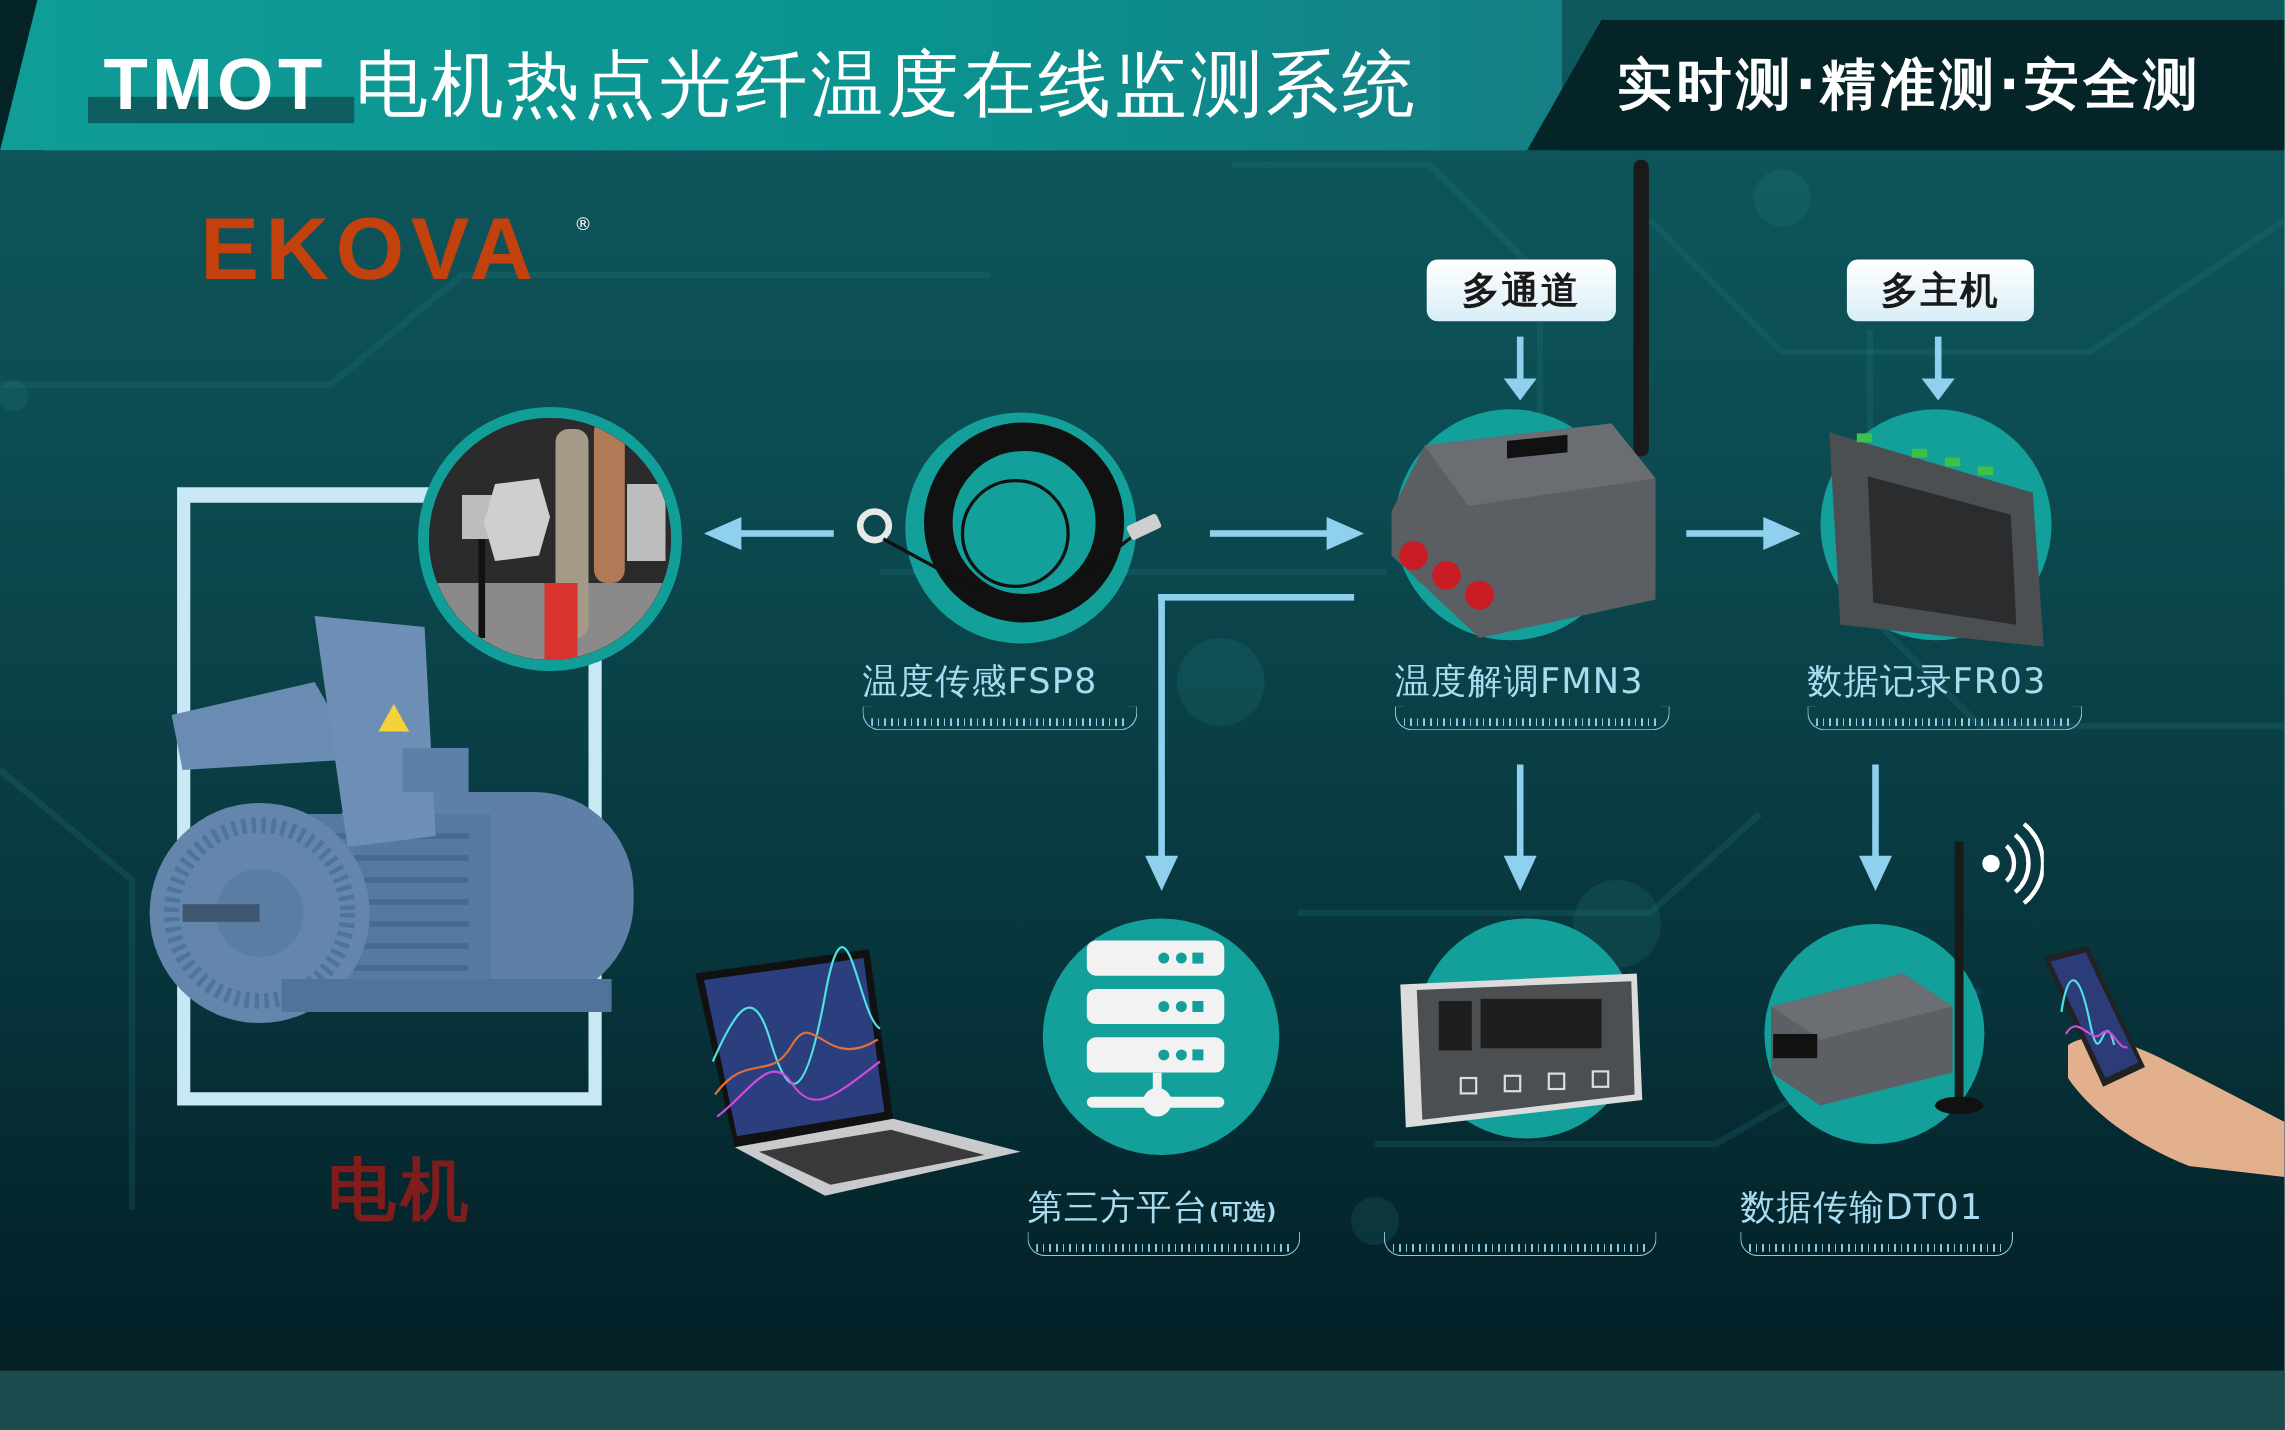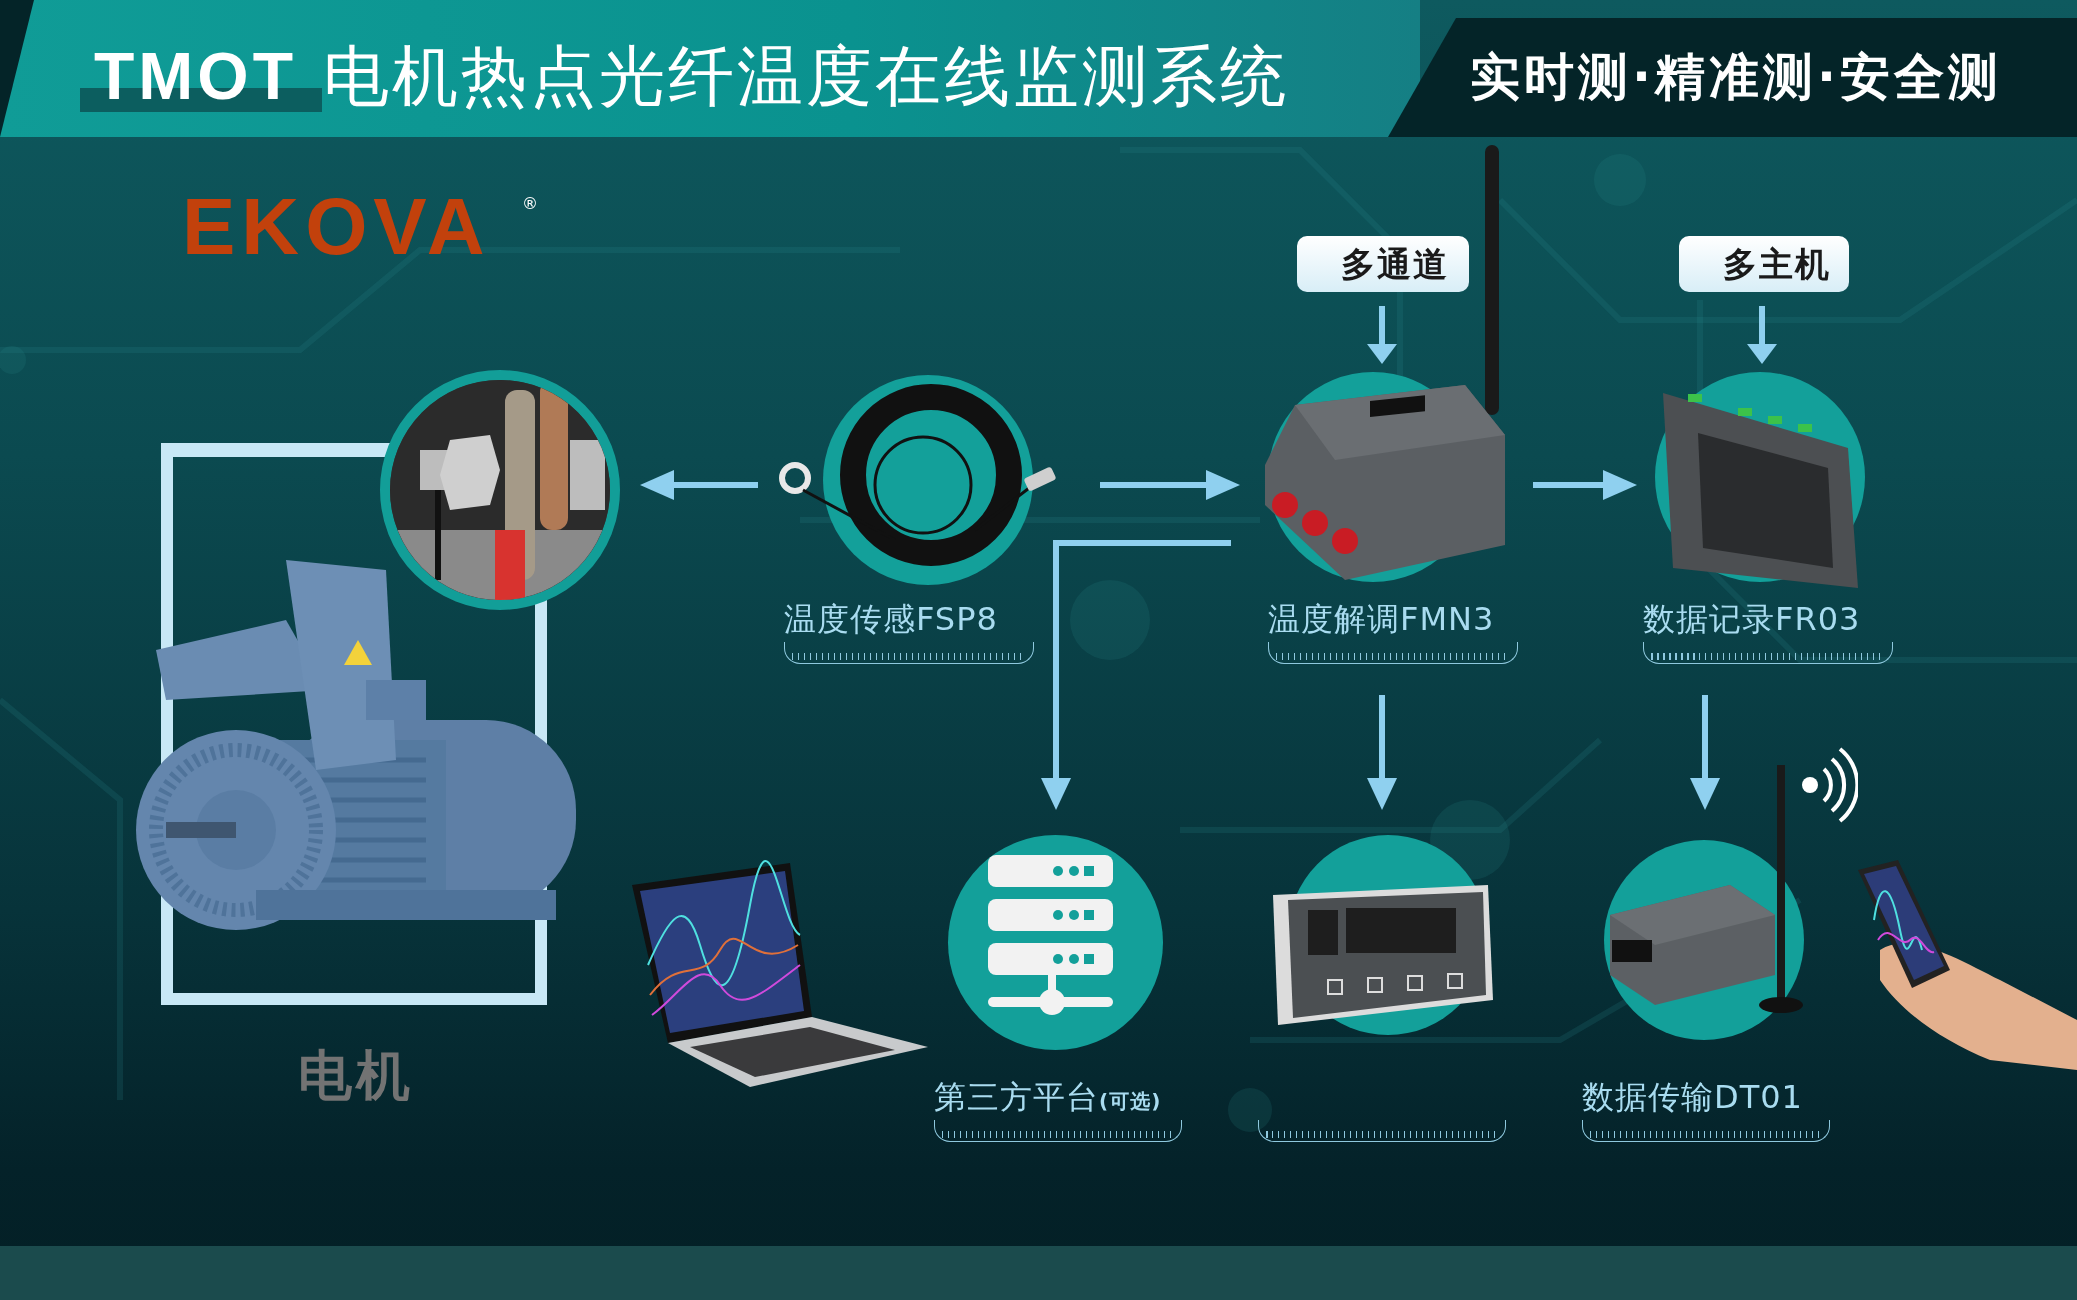--- a/index.html
+++ b/index.html
@@ -37,39 +37,39 @@
   
   .logo { position: absolute; left: 182px; top: 192px; }
   .logo-main { font-family: "Liberation Sans", sans-serif; font-size: 80px; font-weight: bold; letter-spacing: 6px; color: #c2410c; line-height: 70px; }
   .logo-reg { position: absolute; left: 340px; top: 2px; font-size: 16px; color: #fff; }
   .logo-sub { font-size: 38px; color: #fff; margin-top: 2px; white-space: nowrap; }
   .logo-sub b { font-weight: bold; }
 
   
   .motor-frame { position: absolute; left: 161px; top: 443px; width: 386px; height: 562px; border: 12px solid #c8e8f6; border-top-width: 14px; }
   .motor-img { position: absolute; left: 126px; top: 560px; width: 460px; height: 410px; }
-  .motor-label { position: absolute; left: 298px; top: 1040px; font-size: 54px; font-weight: bold; color: #737373; letter-spacing: 4px; }
+  .motor-label { position: absolute; left: 298px; top: 1040px; font-size: 62px; font-weight: bold; color: #7f1d1d; letter-spacing: 4px; }
   .closeup { position: absolute; left: 380px; top: 370px; width: 240px; height: 240px; border-radius: 50%; border: 10px solid #129e98; overflow: hidden; background: #3a3a3a; }
 
   
   .circle { position: absolute; border-radius: 50%; background: #13a09a; }
   .label-box { position: absolute; height: 50px; }
   .label-text { font-size: 32px; color: #a9dcf0; white-space: nowrap; letter-spacing: 1px; }
   .label-text small { font-size: 20px; font-weight: bold; }
   .label-ruler {
     position: absolute; left: 0; right: 0; bottom: -16px; height: 22px;
     border: 1.5px solid #8fc9df; border-top: none; border-radius: 0 0 16px 16px;
     background: repeating-linear-gradient(90deg, #8fc9df 0 1.5px, transparent 1.5px 6px) bottom / 94% 7px no-repeat;
     background-position: center bottom 3px;
   }
 
   .tag-pill {
     position: absolute; height: 56px; border-radius: 10px;
     background: linear-gradient(180deg, #ffffff 0%, #d8eef7 100%);
-    color: #1a1a1a; font-size: 34px; font-weight: bold; text-align: left; line-height: 56px; letter-spacing: 2px; padding-left: 44px;
+    color: #1a1a1a; font-size: 34px; font-weight: bold; text-align: center; line-height: 56px; letter-spacing: 2px;
   }
 
   .arrow { position: absolute; background: #8fd0ef; }
   .arrow-head { position: absolute; width: 0; height: 0; }
 
   svg { display: block; }
 </style>
 </head>
 <body>
 

